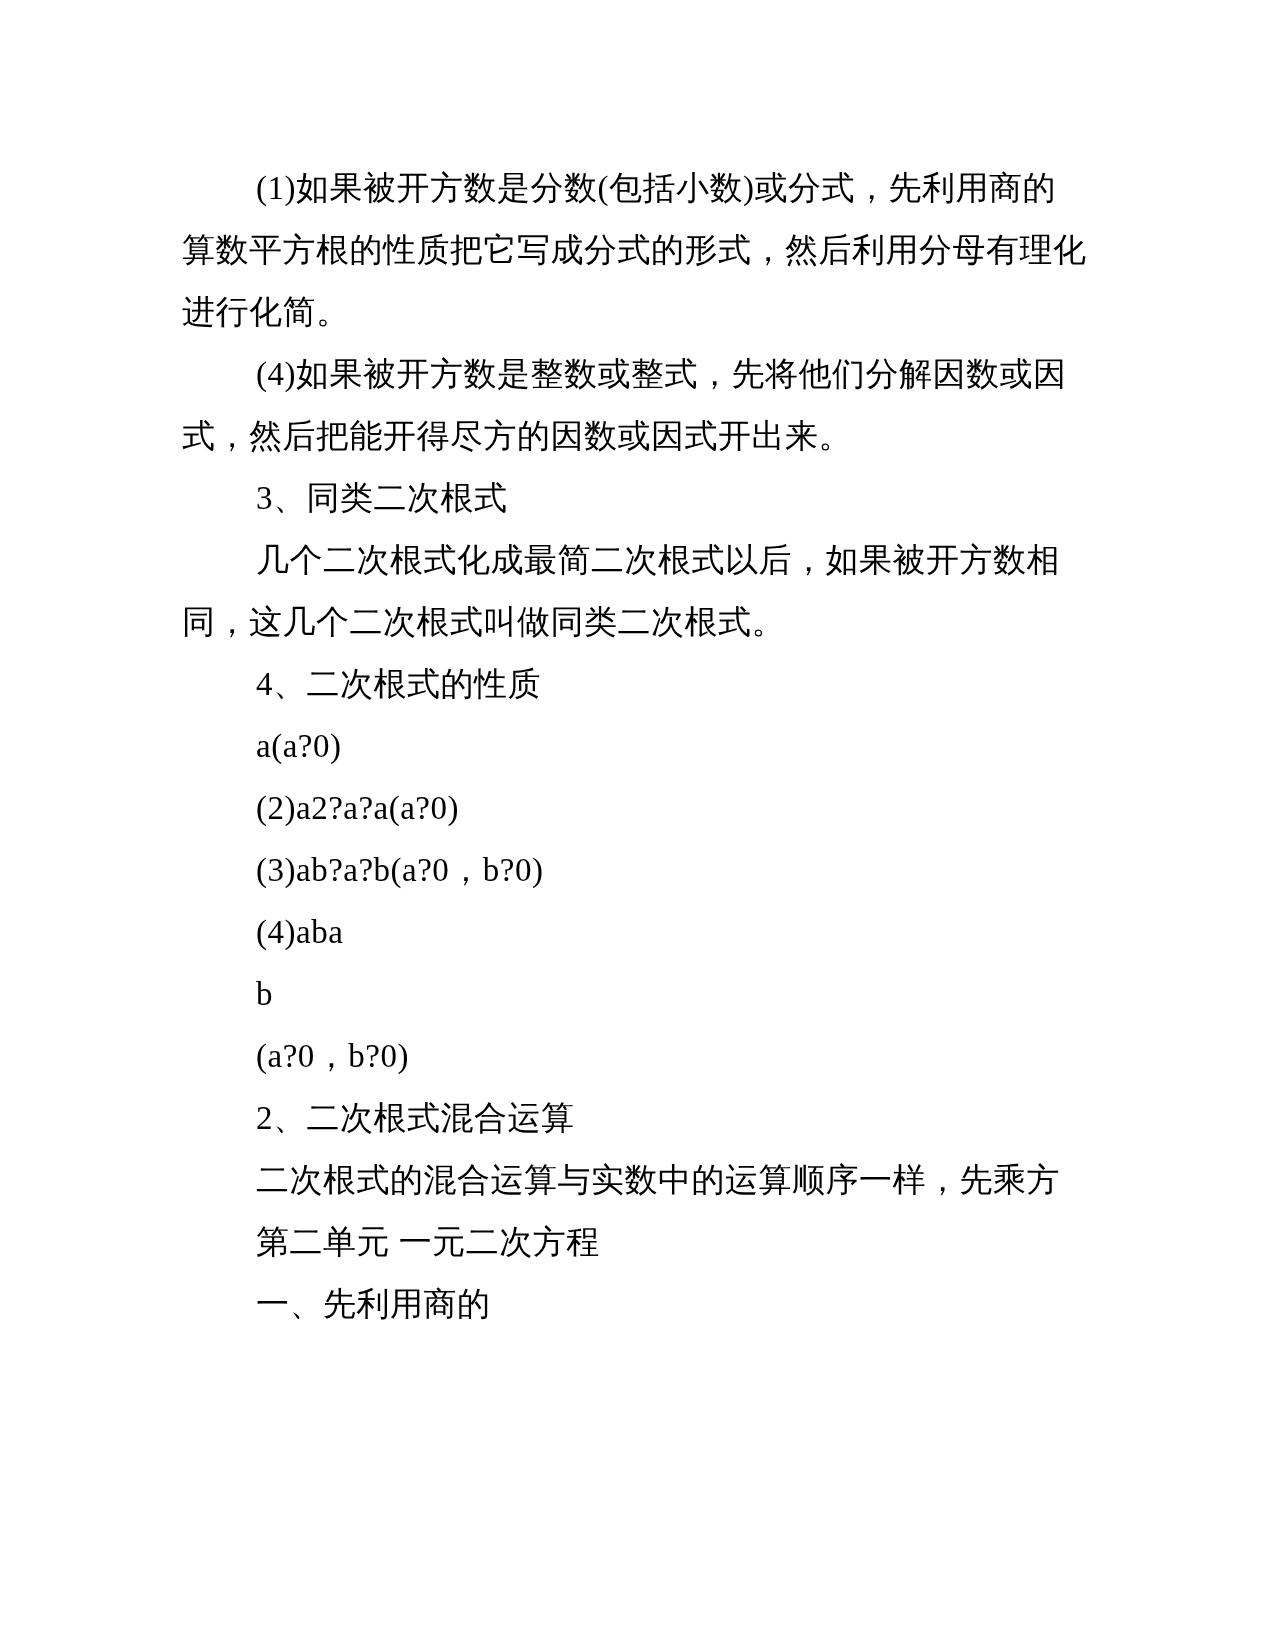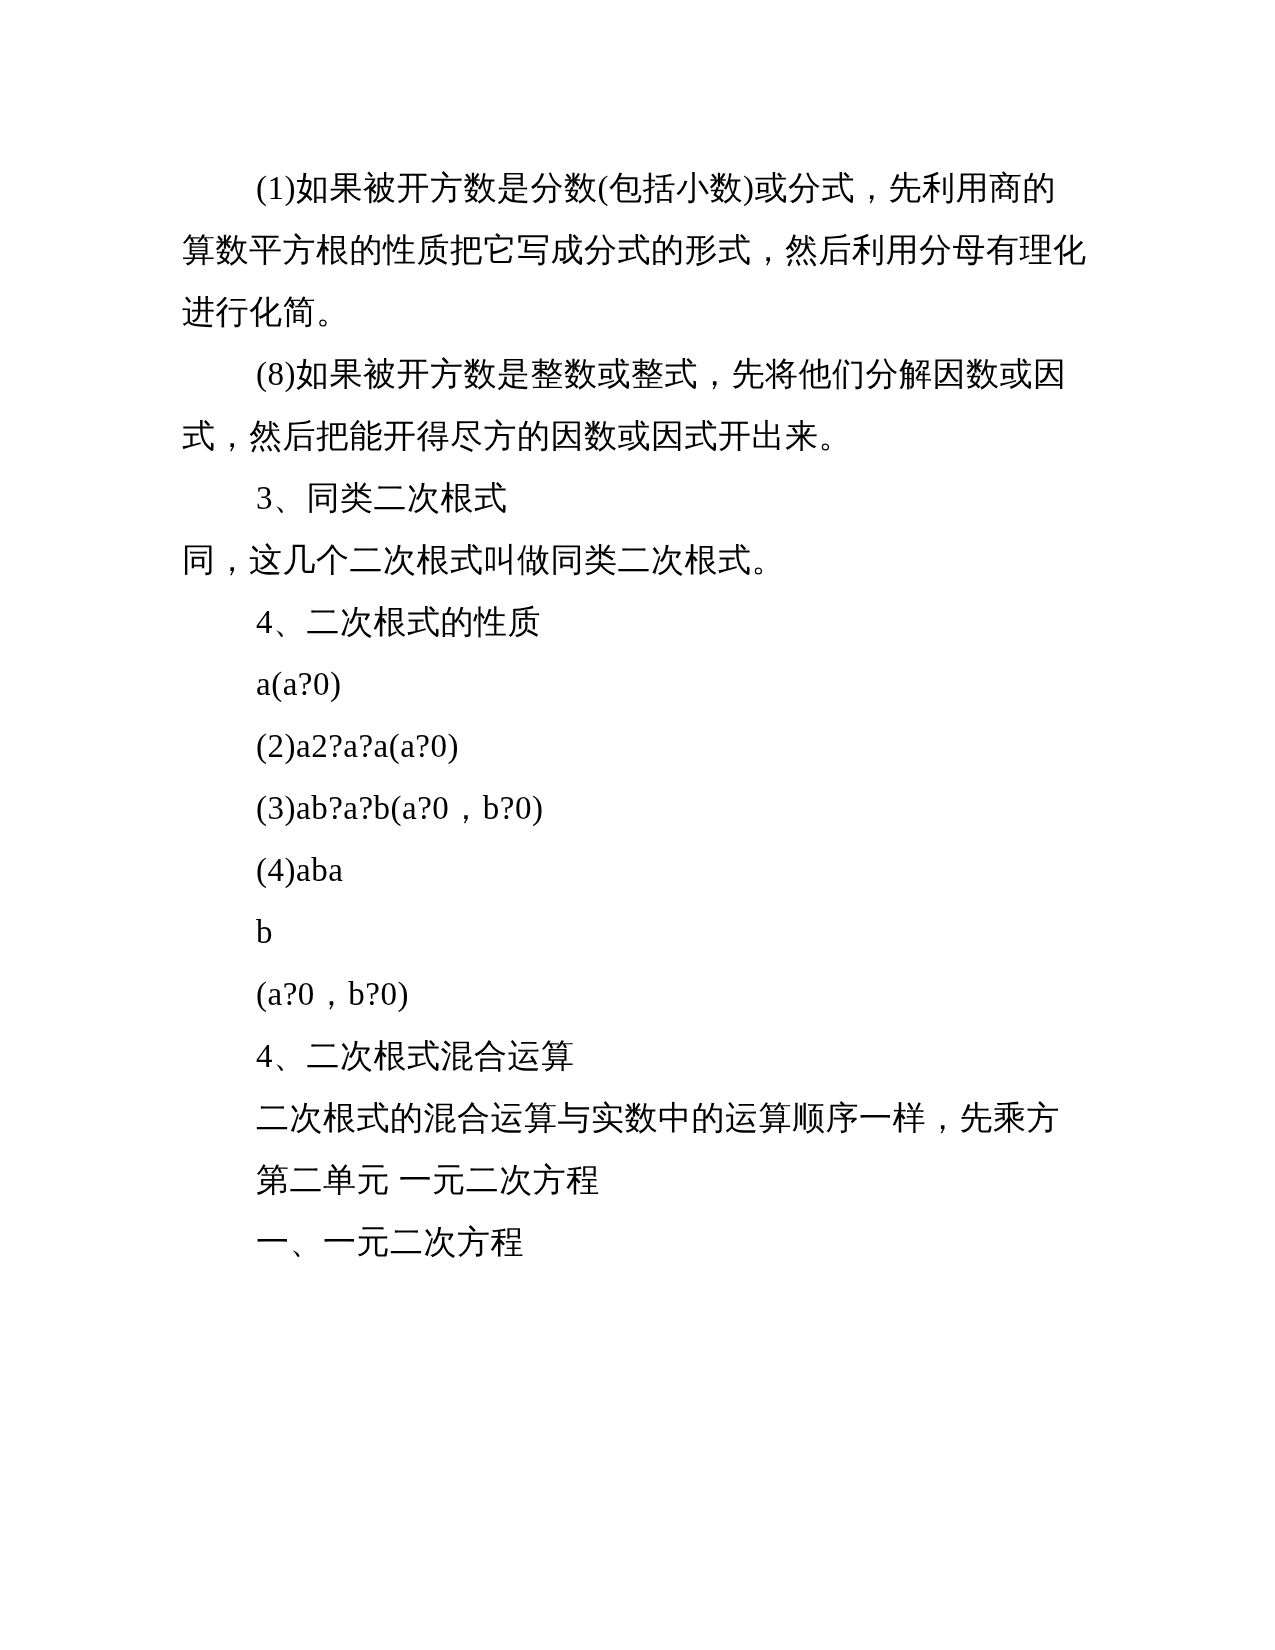--- a/index.html
+++ b/index.html
@@ -37,28 +37,29 @@
     text-indent: 74px;
   }
 </style>
 </head>
 <body>
 
 <div class="page">
   <div class="line indent">(1)如果被开方数是分数(包括小数)或分式，先利用商的</div>
   <div class="line">算数平方根的性质把它写成分式的形式，然后利用分母有理化</div>
   <div class="line">进行化简。</div>
-  <div class="line indent">(8)如果被开方数是整数或整式，先将他们分解因数或因</div>
+  <div class="line indent">(4)如果被开方数是整数或整式，先将他们分解因数或因</div>
   <div class="line">式，然后把能开得尽方的因数或因式开出来。</div>
   <div class="line indent">3、同类二次根式</div>
+  <div class="line indent">几个二次根式化成最简二次根式以后，如果被开方数相</div>
   <div class="line">同，这几个二次根式叫做同类二次根式。</div>
   <div class="line indent">4、二次根式的性质</div>
   <div class="line indent">a(a?0)</div>
   <div class="line indent">(2)a2?a?a(a?0)</div>
   <div class="line indent">(3)ab?a?b(a?0，b?0)</div>
   <div class="line indent">(4)aba</div>
   <div class="line indent">b</div>
   <div class="line indent">(a?0，b?0)</div>
-  <div class="line indent">4、二次根式混合运算</div>
+  <div class="line indent">2、二次根式混合运算</div>
   <div class="line indent">二次根式的混合运算与实数中的运算顺序一样，先乘方</div>
   <div class="line indent">第二单元 一元二次方程</div>
-  <div class="line indent">一、一元二次方程</div>
+  <div class="line indent">一、先利用商的</div>
 </div>
 
 </body></html>

